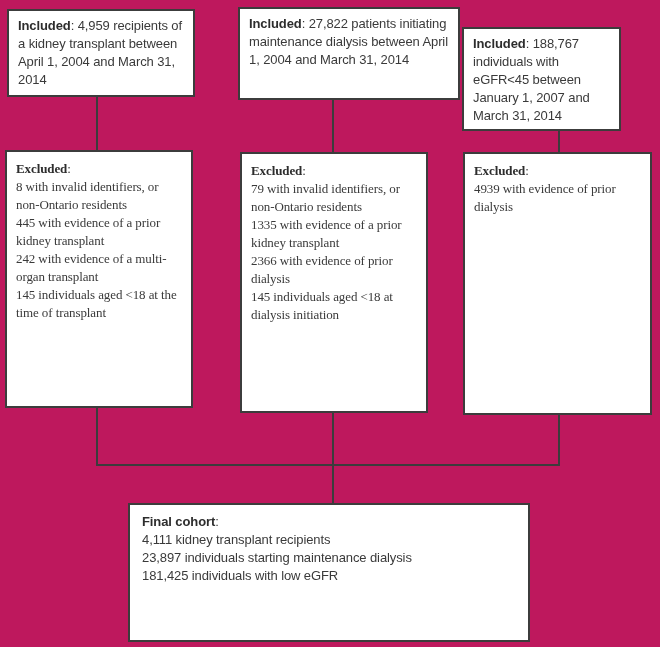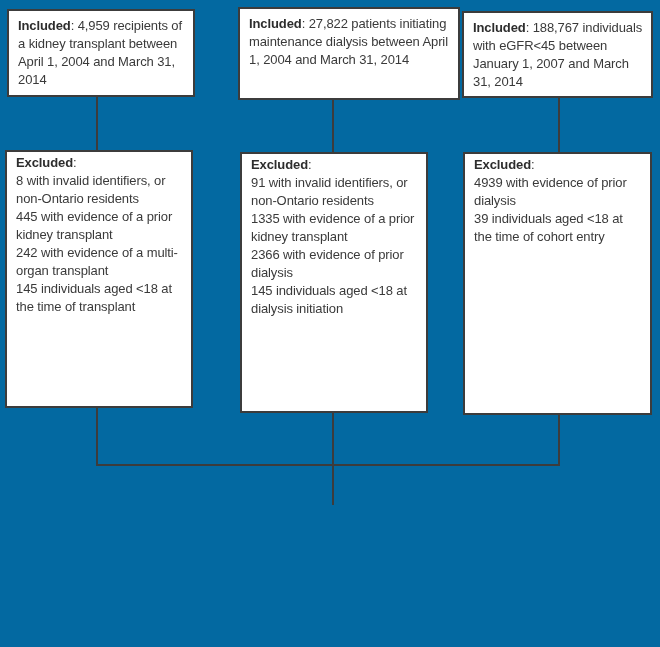--- a/index.html
+++ b/index.html
@@ -1,38 +1,38 @@
 <!DOCTYPE html>
 <html><head>
 <meta charset="utf-8">
 <style>
   html, body { margin: 0; padding: 0; background: #ffffff; }
   .diagram {
     position: relative;
     width: 660px;
     height: 647px;
-    background: #0369a1;
+    background: #be185d;
     font-family: "Liberation Sans", sans-serif;
     color: #3a3a3a;
     overflow: hidden;
   }
   .box {
     position: absolute;
     background: #ffffff;
     border: 2px solid #3c3c3c;
     box-sizing: border-box;
     font-size: 13px;
     line-height: 18px;
     letter-spacing: -0.1px;
     z-index: 1;
   }
   .box p { margin: 0; }
   .box b { color: #2d2d2d; }
   .included { padding: 6px 8px 4px 9px; }
-  .excluded { padding: 2px 8px 6px 9px; }
+  .excluded { padding: 8px 8px 6px 9px; font-family: Liberation Serif, serif; }
   .finalbox { padding: 8px 10px 6px 12px; }
   .heading { margin-bottom: 15px; }
   .item { margin-bottom: 17px; }
   .item:last-child { margin-bottom: 0; }
   .line {
     position: absolute;
     background: #3c3c3c;
     z-index: 0;
   }
 </style>
@@ -50,40 +50,45 @@
   <div class="line" style="left:96px;top:464px;width:464px;height:2px"></div>
 
   <div class="box included" style="left:7px;top:9px;width:188px;min-height:88px">
     <p><b>Included</b><span>: 4,959 recipients of a kidney transplant between April 1, 2004 and March 31, 2014</span></p>
   </div>
 
   <div class="box included" style="left:238px;top:7px;width:222px;min-height:93px">
     <p><b>Included</b><span>: 27,822 patients initiating maintenance dialysis between April 1, 2004 and March 31, 2014</span></p>
   </div>
 
-  <div class="box included" style="left:462px;top:11px;width:191px;min-height:87px">
+  <div class="box included" style="left:462px;top:27px;width:159px;min-height:87px">
     <p><b>Included</b><span>: 188,767 individuals with eGFR&lt;45 between January 1, 2007 and March 31, 2014</span></p>
   </div>
 
   <div class="box excluded" style="left:5px;top:150px;width:188px;min-height:258px">
     <p class="heading"><b>Excluded</b><span>:</span></p>
     <p class="item">8 with invalid identifiers, or non-Ontario residents</p>
     <p class="item">445 with evidence of a prior kidney transplant</p>
     <p class="item">242 with evidence of a multi-organ transplant</p>
     <p class="item">145 individuals aged &lt;18 at the time of transplant</p>
   </div>
 
   <div class="box excluded" style="left:240px;top:152px;width:188px;min-height:261px">
     <p class="heading"><b>Excluded</b><span>:</span></p>
-    <p class="item">91 with invalid identifiers, or non-Ontario residents</p>
+    <p class="item">79 with invalid identifiers, or non-Ontario residents</p>
     <p class="item">1335 with evidence of a prior kidney transplant</p>
     <p class="item">2366 with evidence of prior dialysis</p>
     <p class="item">145 individuals aged &lt;18 at dialysis initiation</p>
   </div>
 
   <div class="box excluded" style="left:463px;top:152px;width:189px;min-height:263px">
     <p class="heading"><b>Excluded</b><span>:</span></p>
     <p class="item">4939 with evidence of prior dialysis</p>
-    <p class="item">39 individuals aged &lt;18 at the time of cohort entry</p>
   </div>
 
+  <div class="box finalbox" style="left:128px;top:503px;width:402px;min-height:139px">
+    <p class="heading"><b>Final cohort</b><span>:</span></p>
+    <p class="item">4,111 kidney transplant recipients</p>
+    <p class="item">23,897 individuals starting maintenance dialysis</p>
+    <p class="item">181,425 individuals with low eGFR</p>
+  </div>
 
 </div>
 
 </body></html>

